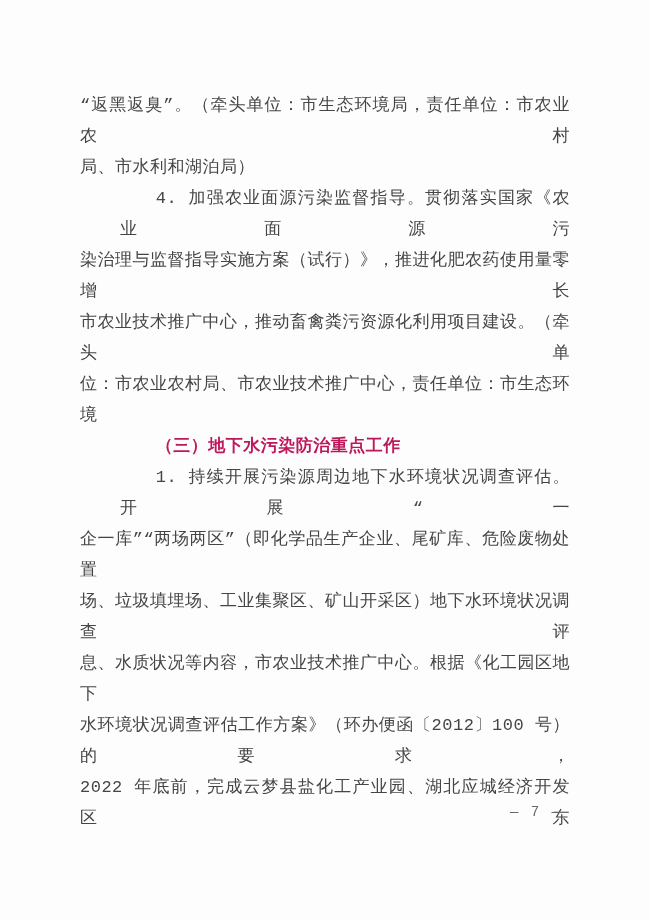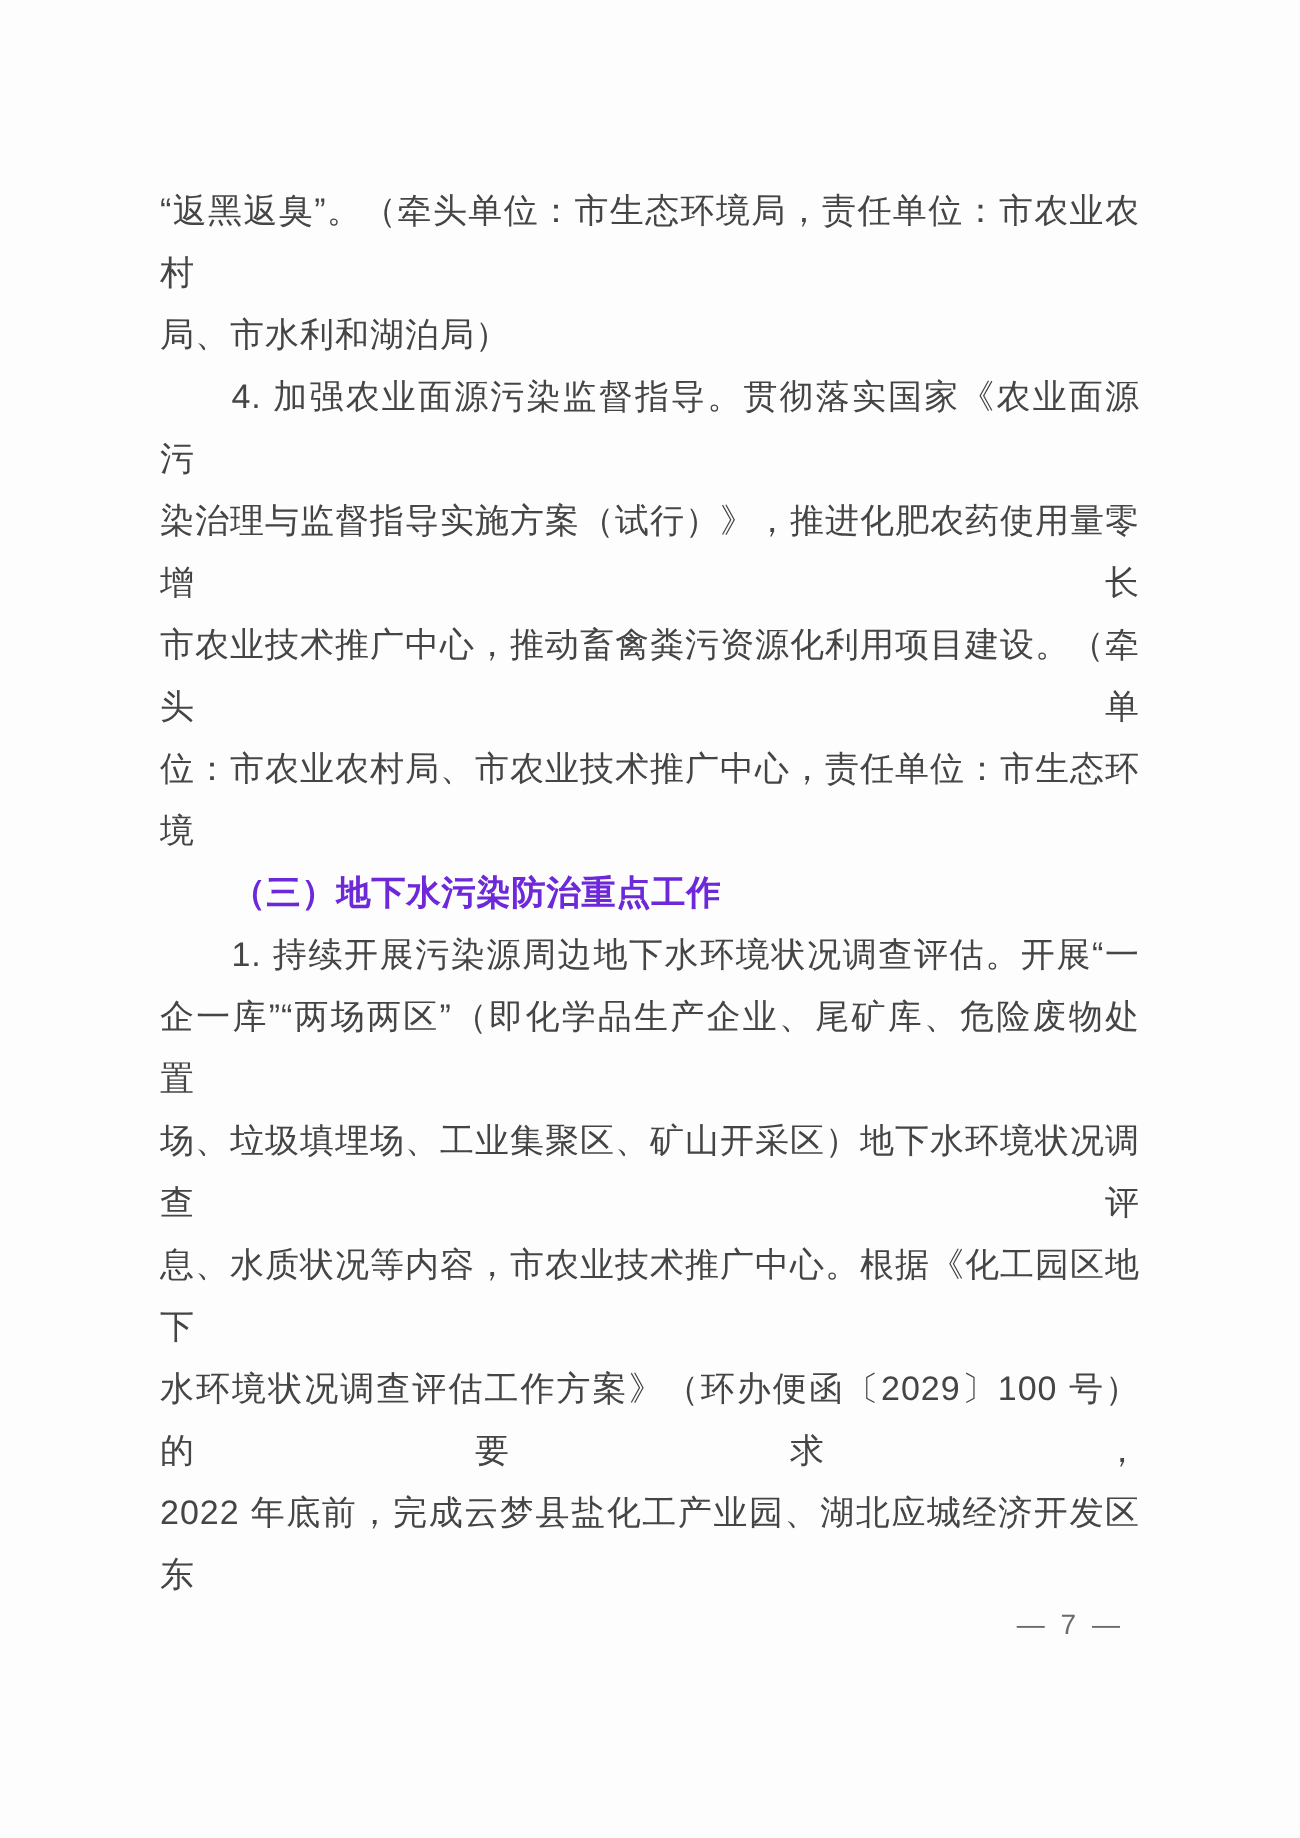--- a/index.html
+++ b/index.html
@@ -6,21 +6,21 @@
     margin: 0;
     padding: 0;
     background: #ffffff;
   }
   .page {
     position: relative;
     width: 650px;
     height: 919px;
     background: #fdfdfd;
     overflow: hidden;
-    font-family: Liberation Sans, sans-serif;
+    font-family: Liberation Mono, monospace;
   }
   .body-text {
     position: absolute;
     left: 80px;
     top: 90px;
     width: 490px;
   }
   .line {
     font-size: 17px;
     line-height: 31px;
@@ -28,24 +28,25 @@
     text-align: justify;
     text-align-last: justify;
     white-space: normal;
     letter-spacing: 0.5px;
   }
   .line.end {
     text-align-last: left;
   }
   .line.indent {
     text-indent: 2.1em;
+    margin-left: 40px;
   }
   .line.heading {
     font-weight: bold;
-    color: #6d28d9;
+    color: #be185d;
   }
   .page-footer {
     position: absolute;
     top: 802px;
     right: 88px;
     font-size: 14px;
     line-height: 20px;
     color: #6a6a6a;
     letter-spacing: 2px;
   }
@@ -60,20 +61,20 @@
     <div class="line end">局、市水利和湖泊局）</div>
     <div class="line indent">4. 加强农业面源污染监督指导。贯彻落实国家《农业面源污</div>
     <div class="line">染治理与监督指导实施方案（试行）》，推进化肥农药使用量零增长</div>
     <div class="line">市农业技术推广中心，推动畜禽粪污资源化利用项目建设。（牵头单</div>
     <div class="line">位：市农业农村局、市农业技术推广中心，责任单位：市生态环境</div>
     <div class="line indent end heading">（三）地下水污染防治重点工作</div>
     <div class="line indent">1. 持续开展污染源周边地下水环境状况调查评估。开展“一</div>
     <div class="line">企一库”“两场两区”（即化学品生产企业、尾矿库、危险废物处置</div>
     <div class="line">场、垃圾填埋场、工业集聚区、矿山开采区）地下水环境状况调查评</div>
     <div class="line">息、水质状况等内容，市农业技术推广中心。根据《化工园区地下</div>
-    <div class="line">水环境状况调查评估工作方案》（环办便函〔2029〕100 号）的要求，</div>
+    <div class="line">水环境状况调查评估工作方案》（环办便函〔2012〕100 号）的要求，</div>
     <div class="line">2022 年底前，完成云梦县盐化工产业园、湖北应城经济开发区东</div>
 
   </div>
 
   <div class="page-footer">— 7 —</div>
 
 </div>
 
 </body></html>

